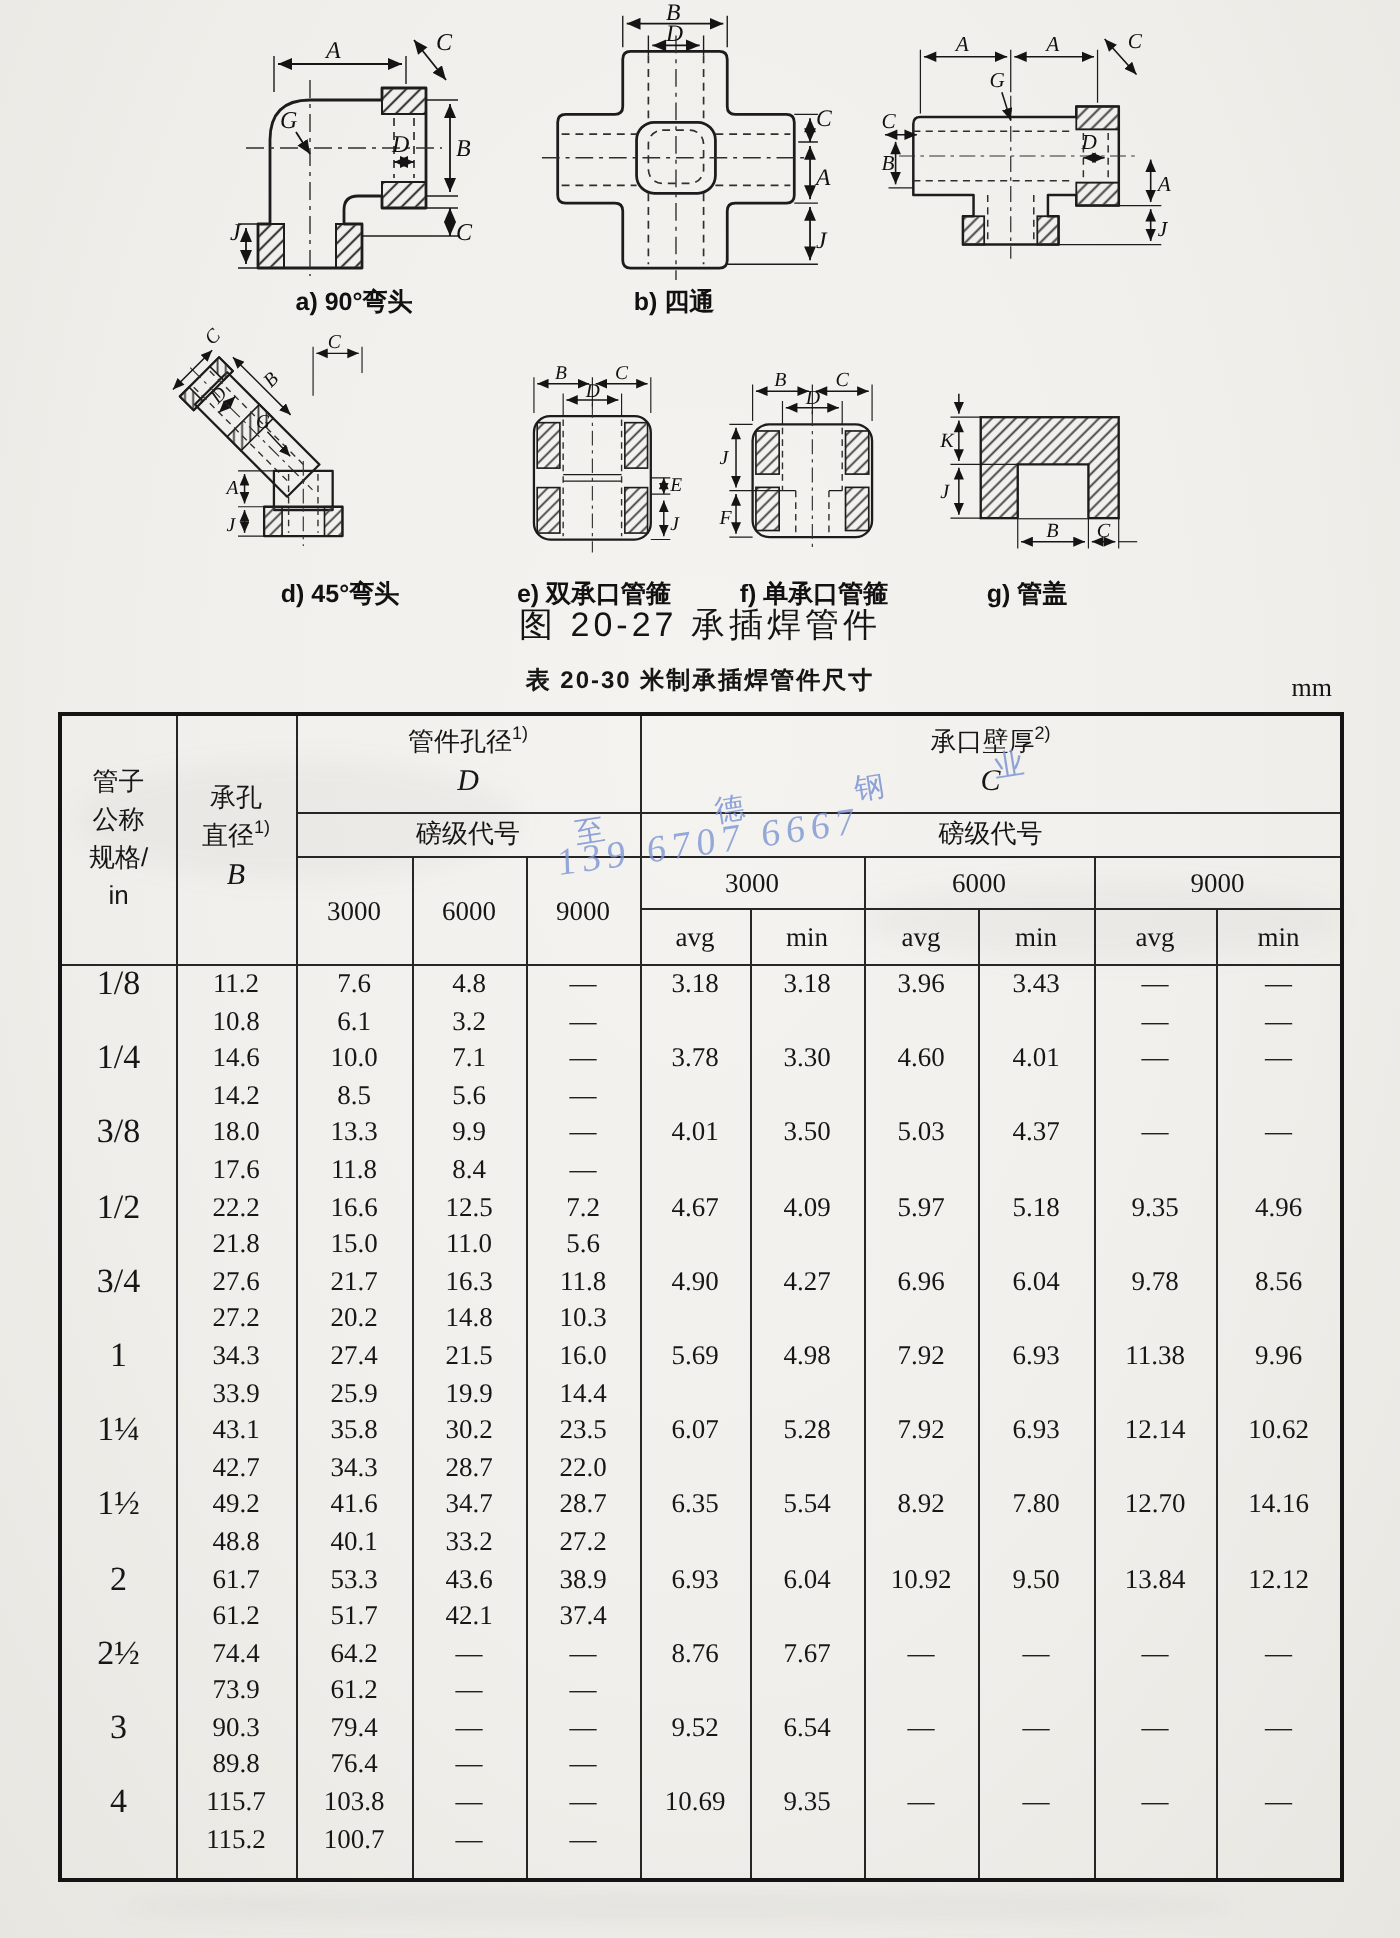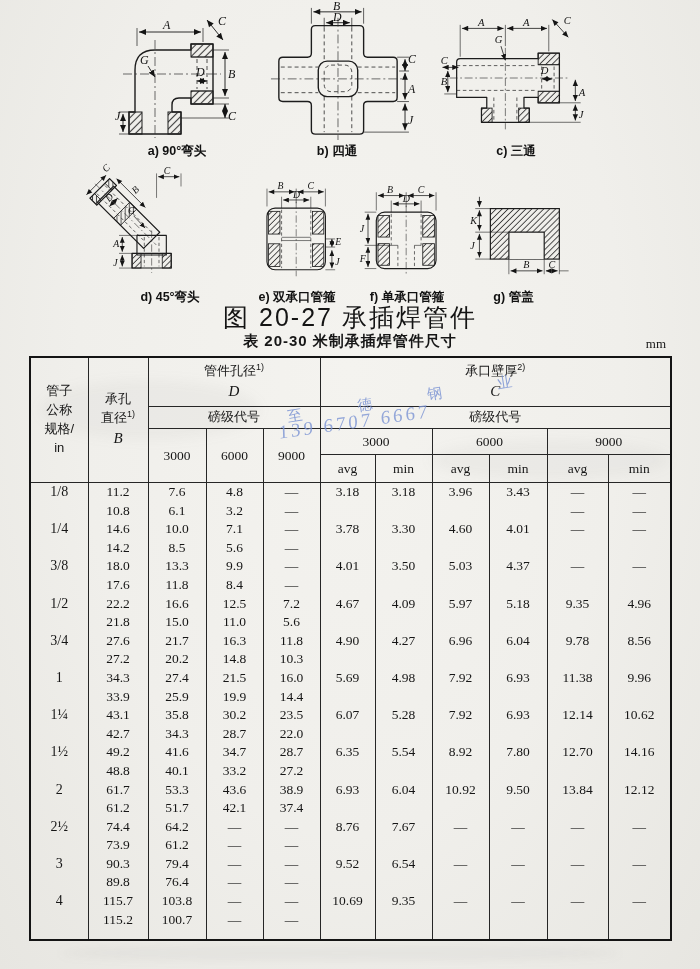--- a/index.html
+++ b/index.html
@@ -14,44 +14,44 @@
   .dcap{font-weight:bold;font-size:12.5px;margin-top:3px;white-space:nowrap;color:#111;}
   .body{fill:none;stroke:#1c1c1c;stroke-width:1.4;stroke-linejoin:round;}
   .thin{stroke:#1c1c1c;stroke-width:.7;fill:none;}
   .dim{stroke:#161616;stroke-width:.9;fill:none;}
   .cl{stroke:#2f2f2f;stroke-width:.7;stroke-dasharray:9 3 2 3;fill:none;}
   .hid{stroke:#2f2f2f;stroke-width:.85;stroke-dasharray:4 3;fill:none;}
   .hatch{fill:url(#hp);stroke:#1c1c1c;stroke-width:1;}
   .diag text{font:italic 12px "Liberation Serif",serif;fill:#111;}
 
   .fig-cap{position:absolute;top:301px;left:0;width:100%;text-align:center;
-    font-size:25px;letter-spacing:2px;color:#141414;}
+    font-size:17px;letter-spacing:2px;color:#141414;}
 
   
   .tbl-title{position:absolute;top:332px;left:0;width:100%;text-align:center;
-    font-weight:bold;font-size:15px;letter-spacing:1px;}
+    font-weight:bold;font-size:12px;letter-spacing:1px;}
   .unit{position:absolute;top:336px;right:34px;font-size:13px;
     font-family:"Liberation Serif",serif;}
   table.dtable{position:absolute;left:29px;top:356px;width:643px;
     border-collapse:collapse;table-layout:fixed;border:2px solid #141414;}
   .dtable th,.dtable td{border:1px solid #262626;text-align:center;padding:0;font-weight:normal;}
   .dtable thead th{font-size:13px;line-height:1.45;vertical-align:middle;}
   .dtable thead tr.h1 th{height:48px;}
   .dtable thead tr.h2 th{height:21px;}
   .dtable thead tr.h3 th{height:25px;}
   .dtable thead tr.h4 th{height:27px;font-family:"Liberation Serif",serif;font-size:13.5px;}
   .dtable thead .num{font-family:"Liberation Serif",serif;font-size:13.5px;margin-left:28px;}
   .sym{font-style:italic;font-size:15px;font-family:"Liberation Serif",serif;}
   .dtable sup{font-size:9px;vertical-align:super;line-height:0;}
   .pre{white-space:pre-line;}
   .dtable tbody td{border-top:none;border-bottom:none;
     font-family:"Liberation Serif",serif;font-size:13.5px;
     height:18.6px;line-height:18.6px;vertical-align:top;white-space:pre-line;}
   .dtable tbody tr.sp td{height:10px;line-height:10px;}
-  .dtable tbody td.size{font-size:14px;}
+  .dtable tbody td.size{font-size:17px;}
 
   
   .wm{position:absolute;font-family:"Liberation Serif",serif;pointer-events:none;white-space:nowrap;}
   .wm1{left:286px;top:388px;transform:rotate(-9deg);font-size:15px;letter-spacing:26px;opacity:.85;}
   .wm2{left:278px;top:411px;transform:rotate(-8deg) skewX(-6deg);font-size:19px;letter-spacing:3px;opacity:.8;}
 </style>
 </head>
 <body>
 
 <div class="page">
@@ -155,21 +155,20 @@
       <line class="dim" x1="8" y1="62" x2="8" y2="86" marker-start="url(#as)" marker-end="url(#ae)"></line>
       <text x="0" y="78">B</text>
       <text x="113" y="66">D</text>
       <line class="dim" x1="114" y1="71" x2="126" y2="71" marker-start="url(#as)" marker-end="url(#ae)"></line>
       <path class="thin" d="M134,98 H158 M94,120 H158"></path>
       <line class="dim" x1="152" y1="72" x2="152" y2="96" marker-start="url(#as)" marker-end="url(#ae)"></line>
       <text x="156" y="90">A</text>
       <line class="dim" x1="152" y1="100" x2="152" y2="118" marker-start="url(#as)" marker-end="url(#ae)"></line>
       <text x="156" y="115">J</text>
     </svg>
-    <div class="dcap">c) 三通</div>
   </div>
 
   <div class="diag" style="left:100px;top:162px;width:140px;">
     <svg width="136" height="124" viewBox="0 0 145 152">
       <g transform="translate(50,96) rotate(-45)">
         <rect class="body" x="-14" y="-80" width="28" height="80"></rect>
         <rect class="body" x="-17" y="-90" width="34" height="12"></rect>
         <rect class="hatch" x="-17" y="-90" width="8" height="12"></rect>
         <rect class="hatch" x="9" y="-90" width="8" height="12"></rect>
         <rect class="hatch" x="-14" y="-52" width="28" height="12"></rect>

